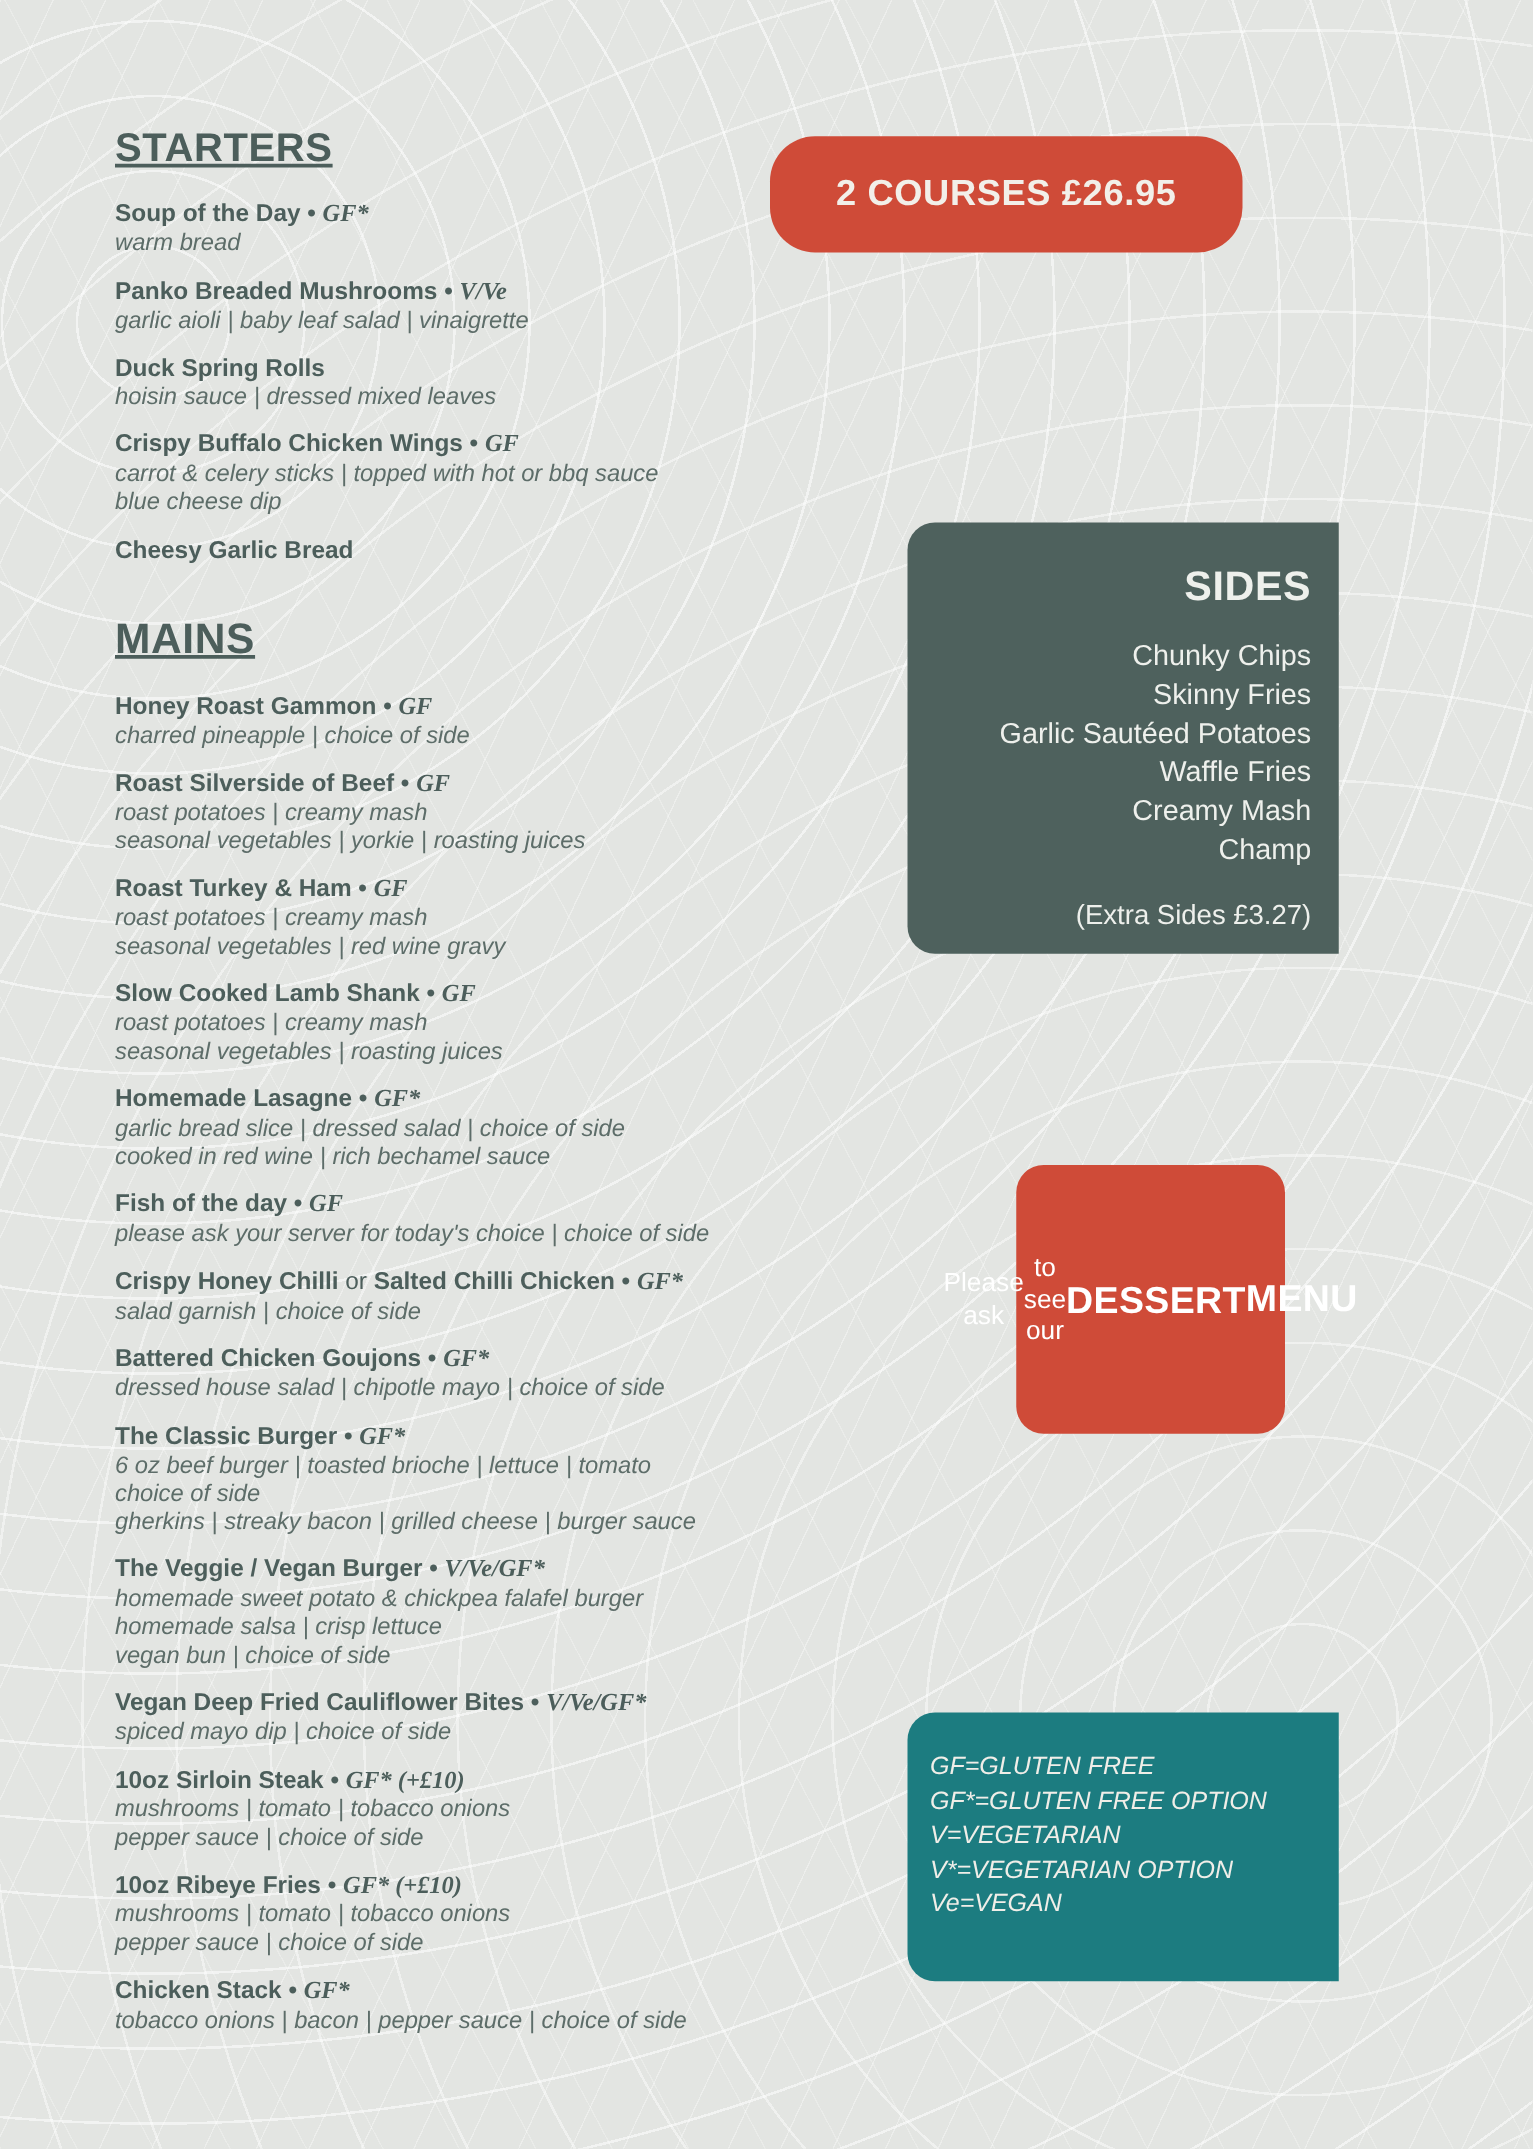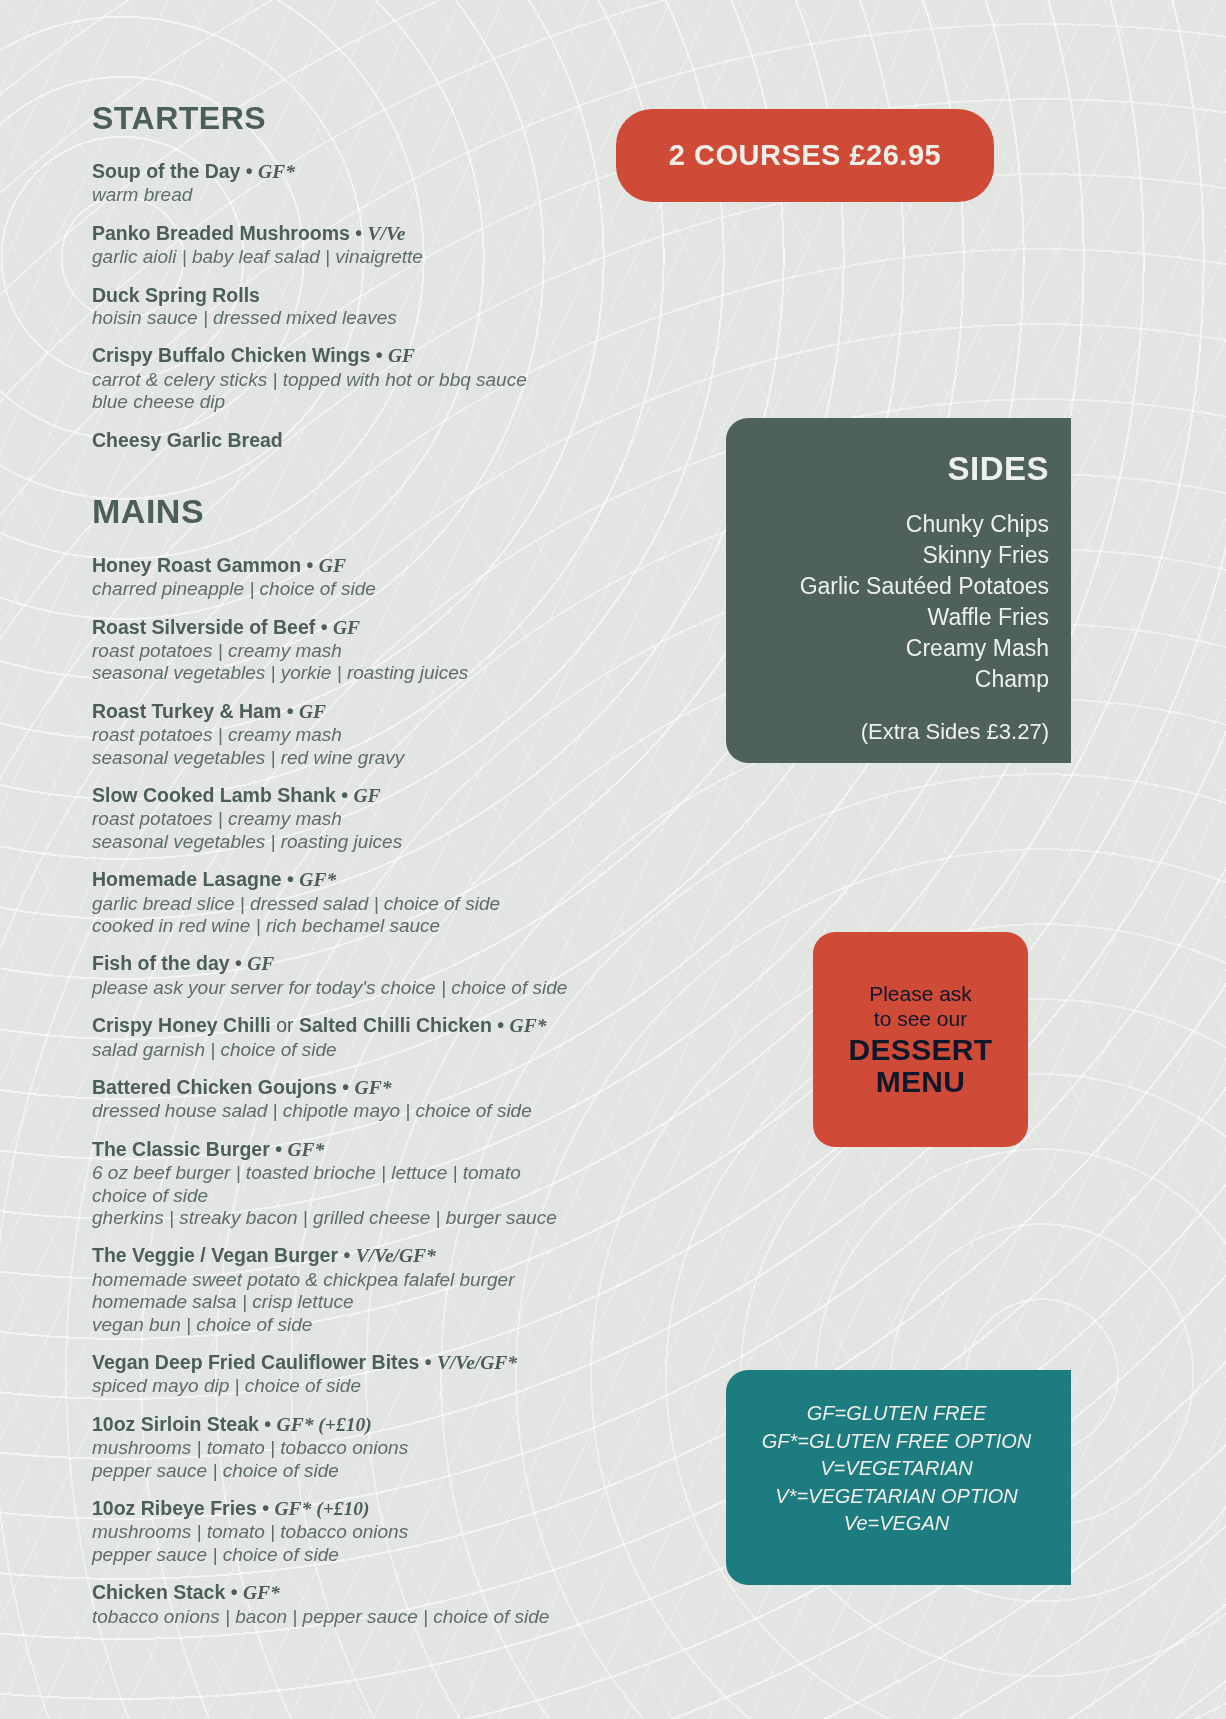--- a/index.html
+++ b/index.html
@@ -22,21 +22,21 @@
     pointer-events:none;
   }
   .page{position:absolute;inset:0;}
 
   
   .left-col{
     position:absolute;left:92px;top:100px;width:640px;
   }
   h2.section-title{
     font-size:32px;font-weight:bold;letter-spacing:0.5px;
-    margin:0 0 22px 0;color:#4c5e5b;
+    margin:0 0 22px 0;color:#4c5e5b;text-decoration:underline;
   }
   h2.mains-title{margin-top:40px;font-size:34px;}
   .item{margin-bottom:14px;}
   .item-name{
     font-size:19.5px;font-weight:bold;color:#4c5e5b;line-height:1.25;
   }
   .item-name .tag{font-style:italic;font-weight:bold;font-family:Liberation Serif, serif;}
   .item-name .conj{font-weight:normal;}
   .item-desc{
     font-size:19px;font-style:italic;color:#5d6d69;line-height:1.18;
@@ -60,32 +60,32 @@
     text-align:right;color:#eef0ec;
   }
   .sides-title{font-size:33px;font-weight:bold;letter-spacing:0.5px;margin:6px 0 22px 0;}
   .sides-list div{font-size:23px;line-height:1.22;margin-bottom:3px;}
   .sides-extra{margin-top:26px;font-size:22px;}
 
   
   .dessert-box{
     position:absolute;left:813px;top:932px;width:215px;height:215px;
     background:#cf4b38;border-radius:22px;
-    display:flex;flex-direction:column;align-items:center;justify-content:center;
-    color:#0f172a;text-align:center;
+    display:flex;align-items:center;justify-content:center;
+    color:#ffffff;text-align:center;
   }
   .dessert-ask{font-size:21px;line-height:1.2;}
   .dessert-main{font-size:30px;font-weight:bold;line-height:1.06;margin-top:3px;letter-spacing:0.3px;}
 
   
   .key-box{
     position:absolute;left:726px;top:1370px;width:345px;height:215px;
     background:#1c7c80;border-radius:22px 0 0 22px;
     padding:30px 22px 0 18px;box-sizing:border-box;
-    color:#f0eee8;text-align:center;
+    color:#f0eee8;text-align:left;
   }
   .key-box div{font-size:20px;font-style:italic;line-height:1.38;}
 </style>
 </head>
 <body>
 
 <div class="page">
   <div class="bg-texture"></div>
 
   <div class="price-pill">

